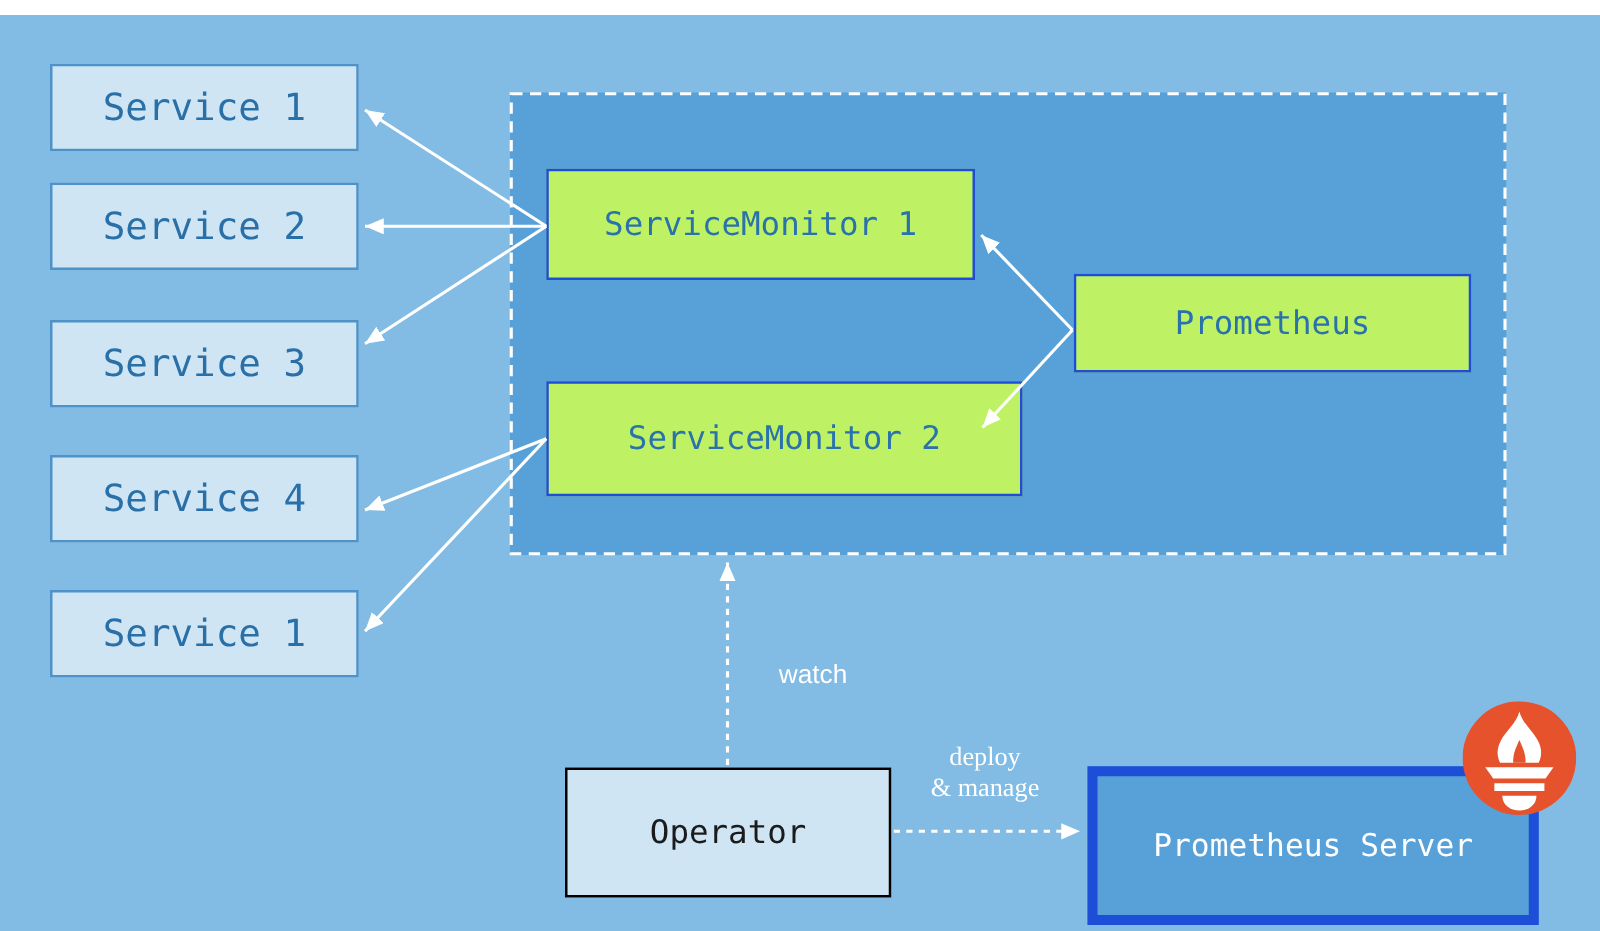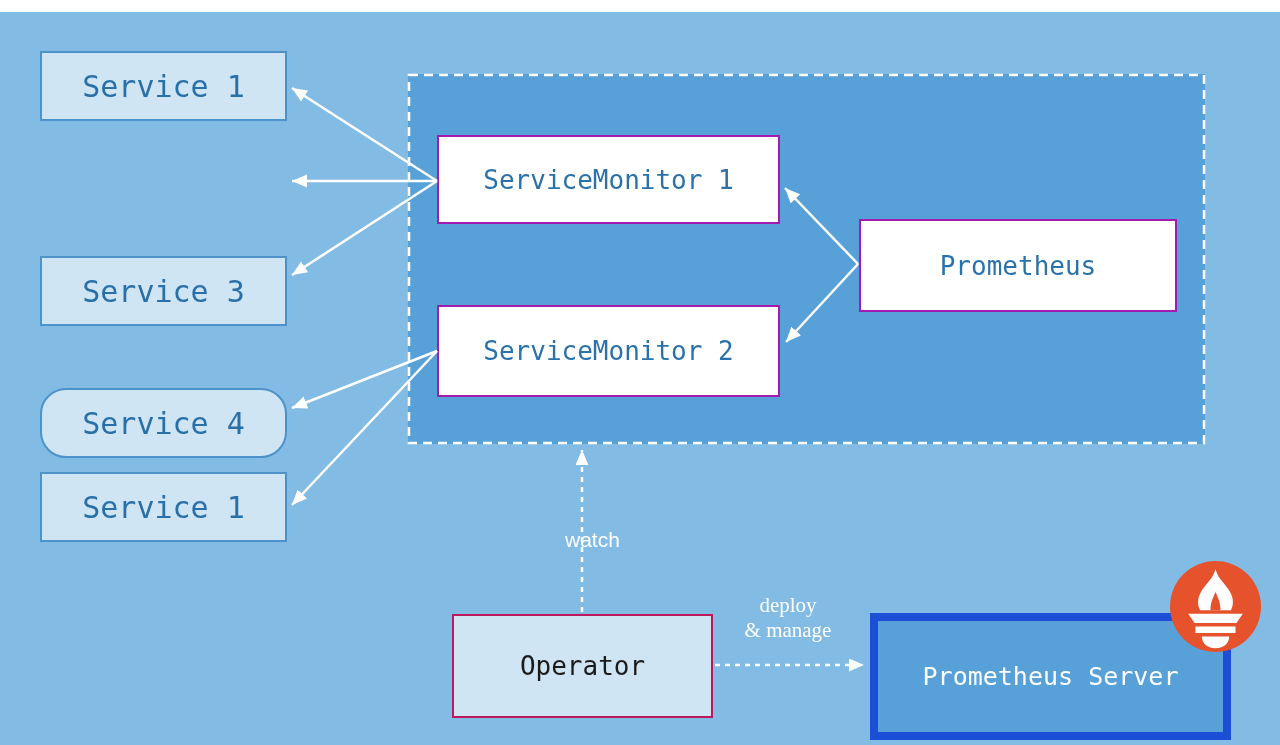--- a/index.html
+++ b/index.html
@@ -22,72 +22,75 @@
     box-sizing:border-box;
   }
   .service-box{
     left:40px;width:247px;height:70px;
     background:#cfe5f4;
     border:2px solid #4d92c8;
     color:#2a70a8;
     font-size:30px;
   }
   .white-box{
-    background:#ffffff;
-    border:2px solid #a21caf;
+    background:#bef264;
+    border:2px solid #1d4ed8;
     color:#2a72ab;
     font-size:26px;
   }
   .sm1{left:437px;top:123px;width:343px;height:89px;}
-  .sm2{left:437px;top:293px;width:343px;height:92px;}
-  .prom{left:859px;top:207px;width:318px;height:93px;align-items:center;}
+  .sm2{left:437px;top:293px;width:381px;height:92px;}
+  .prom{left:859px;top:207px;width:318px;height:79px;align-items:center;}
   .operator-box{
     left:452px;top:602px;width:261px;height:104px;
     background:#cfe5f4;
-    border:2px solid #be185d;
+    border:2px solid #000000;
     color:#1b1b1b;
     font-size:26px;
   }
   .server-box{
     left:870px;top:601px;width:361px;height:127px;
     background:#57a1d8;
     border:8px solid #1d4ed8;
     color:#ffffff;
     font-size:25px;
   }
   .arrows-layer{
     position:absolute;left:0;top:0;width:1280px;height:745px;
     pointer-events:none;
   }
   .edge-label{
     position:absolute;
     color:#ffffff;
     font-family:"Liberation Sans", sans-serif;
     font-size:21px;
   }
-  .watch-label{left:565px;top:516px;}
+  .watch-label{left:623px;top:516px;}
   .deploy-label{left:728px;top:581px;width:120px;text-align:center;line-height:25px;font-family:Liberation Serif, serif;}
   .prom-logo{
     position:absolute;left:1170px;top:549px;width:91px;height:91px;
   }
 </style>
 </head>
 <body>
 
 <div class="canvas">
 
   <div class="monitor-container-fill"></div>
 
   <div class="node service-box" style="top:39px;">
       <span>Service 1</span>
     </div>
+  <div class="node service-box" style="top:134px;">
+      <span>Service 2</span>
+    </div>
   <div class="node service-box" style="top:244px;">
       <span>Service 3</span>
     </div>
-  <div class="node service-box" style="top:376px;border-radius:26px;">
+  <div class="node service-box" style="top:352px;">
       <span>Service 4</span>
     </div>
   <div class="node service-box" style="top:460px;">
       <span>Service 1</span>
     </div>
 
   <div class="node white-box sm1">
       <span>ServiceMonitor 1</span>
     </div>
   <div class="node white-box sm2">

